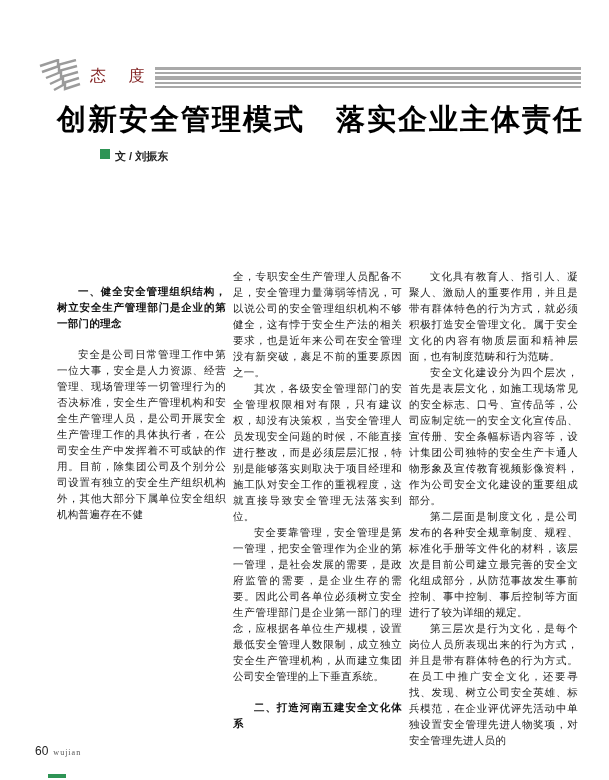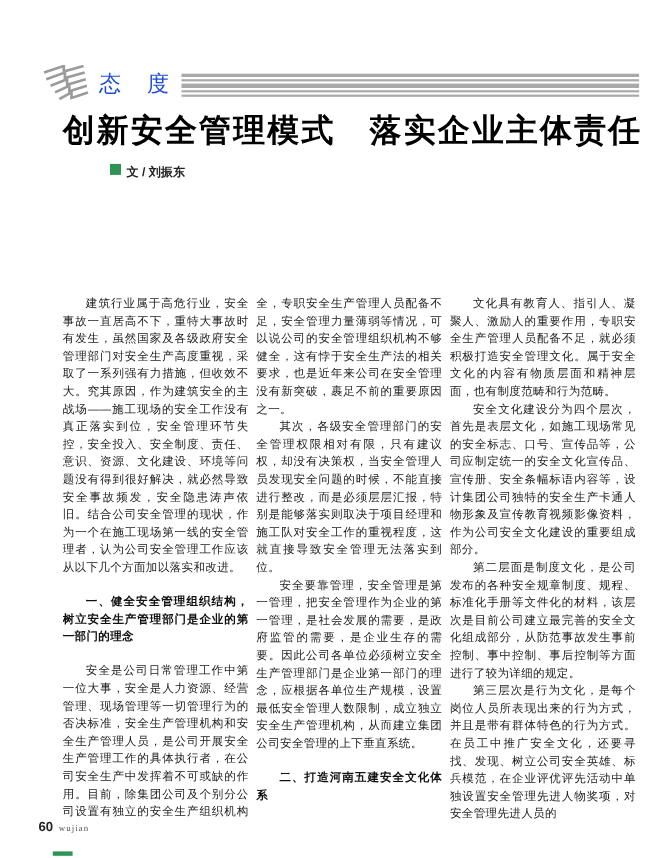--- a/index.html
+++ b/index.html
@@ -13,21 +13,21 @@
   .page{position:absolute;inset:0;}
 
   
   .page-header{
     position:absolute;top:56px;left:38px;right:28px;height:40px;
     display:flex;align-items:center;
   }
   .logo{flex:0 0 auto;margin-right:8px;display:inline-flex;}
   .section-label{
     flex:0 0 auto;
-    color:#1d4ed8;font-size:20px;letter-spacing:9px;
+    color:#7f1d1d;font-size:16px;letter-spacing:9px;
     margin-right:2px;white-space:nowrap;
   }
   .header-lines{
     flex:1 1 auto;display:flex;flex-direction:column;gap:2px;
     margin-top:2px;
   }
   .header-lines i{display:block;background:#a9a9a9;}
   .header-lines i:nth-child(1){height:3px;}
   .header-lines i:nth-child(2){height:2px;}
   .header-lines i:nth-child(3){height:4px;}
@@ -66,21 +66,21 @@
   .cont{text-indent:0;}
   .col-heading{
     font-weight:700;text-indent:2em;margin:15px 0 !important;color:#111;
   }
 
   
   .page-footer{
     position:absolute;left:35px;top:744px;
     display:flex;align-items:baseline;gap:5px;
   }
-  .page-number{font-size:12px;font-weight:700;color:#222;}
+  .page-number{font-size:12px;font-weight:400;color:#222;}
   .magazine-mark{
     font-family:"Liberation Serif", serif;
     font-size:8px;color:#555;letter-spacing:1px;
   }
   .footer-accent{
     position:absolute;left:48px;top:774px;width:18px;height:4px;
     background:#2e9455;
   }
 </style>
 </head>
@@ -113,35 +113,34 @@
   <h1 class="article-title">创新安全管理模式　落实企业主体责任</h1>
 
   <div class="byline">
     <span class="byline-square"></span>
     <span>文 / 刘振东</span>
   </div>
 
   <main class="columns">
 
     <section class="col">
-      <p class="para">建筑行业属于高危行业，安全事故一直居高不下，重特大事故时有发生，虽然国家及各级政府安全管理部门对安全生产高度重视，采取了一系列强有力措施，但收效不大。究其原因，作为建筑安全的主战场——施工现场的安全工作没有真正落实到位，安全管理环节失控，安全投入、安全制度、责任、意识、资源、文化建设、环境等问题没有得到很好解决，就必然导致安全事故频发，安全隐患涛声依旧。结合公司安全管理的现状，作为一个在施工现场第一线的安全管理者，认为公司安全管理工作应该从以下几个方面加以落实和改进。</p>
       <p class="col-heading">一、健全安全管理组织结构，树立安全生产管理部门是企业的第一部门的理念</p>
       <p class="para">安全是公司日常管理工作中第一位大事，安全是人力资源、经营管理、现场管理等一切管理行为的否决标准，安全生产管理机构和安全生产管理人员，是公司开展安全生产管理工作的具体执行者，在公司安全生产中发挥着不可或缺的作用。目前，除集团公司及个别分公司设置有独立的安全生产组织机构外，其他大部分下属单位安全组织机构普遍存在不健</p>
     </section>
 
     <section class="col">
       <p class="cont">全，专职安全生产管理人员配备不足，安全管理力量薄弱等情况，可以说公司的安全管理组织机构不够健全，这有悖于安全生产法的相关要求，也是近年来公司在安全管理没有新突破，裹足不前的重要原因之一。</p>
       <p class="para">其次，各级安全管理部门的安全管理权限相对有限，只有建议权，却没有决策权，当安全管理人员发现安全问题的时候，不能直接进行整改，而是必须层层汇报，特别是能够落实则取决于项目经理和施工队对安全工作的重视程度，这就直接导致安全管理无法落实到位。</p>
       <p class="para">安全要靠管理，安全管理是第一管理，把安全管理作为企业的第一管理，是社会发展的需要，是政府监管的需要，是企业生存的需要。因此公司各单位必须树立安全生产管理部门是企业第一部门的理念，应根据各单位生产规模，设置最低安全管理人数限制，成立独立安全生产管理机构，从而建立集团公司安全管理的上下垂直系统。</p>
       <p class="col-heading">二、打造河南五建安全文化体系</p>
 
     </section>
 
     <section class="col">
-      <p class="para">文化具有教育人、指引人、凝聚人、激励人的重要作用，专职安全生产管理人员配备不足，就必须积极打造安全管理文化。属于安全文化的内容有物质层面和精神层面，也有制度范畴和行为范畴。</p>
+      <p class="para">文化具有教育人、指引人、凝聚人、激励人的重要作用，并且是带有群体特色的行为方式，就必须积极打造安全管理文化。属于安全文化的内容有物质层面和精神层面，也有制度范畴和行为范畴。</p>
       <p class="para">安全文化建设分为四个层次，首先是表层文化，如施工现场常见的安全标志、口号、宣传品等，公司应制定统一的安全文化宣传品、宣传册、安全条幅标语内容等，设计集团公司独特的安全生产卡通人物形象及宣传教育视频影像资料，作为公司安全文化建设的重要组成部分。</p>
       <p class="para">第二层面是制度文化，是公司发布的各种安全规章制度、规程、标准化手册等文件化的材料，该层次是目前公司建立最完善的安全文化组成部分，从防范事故发生事前控制、事中控制、事后控制等方面进行了较为详细的规定。</p>
       <p class="para">第三层次是行为文化，是每个岗位人员所表现出来的行为方式，并且是带有群体特色的行为方式。在员工中推广安全文化，还要寻找、发现、树立公司安全英雄、标兵模范，在企业评优评先活动中单独设置安全管理先进人物奖项，对安全管理先进人员的</p>
     </section>
 
   </main>
 
   <footer class="page-footer">
     <span class="page-number">60</span>
     <span class="magazine-mark">wujian</span>

